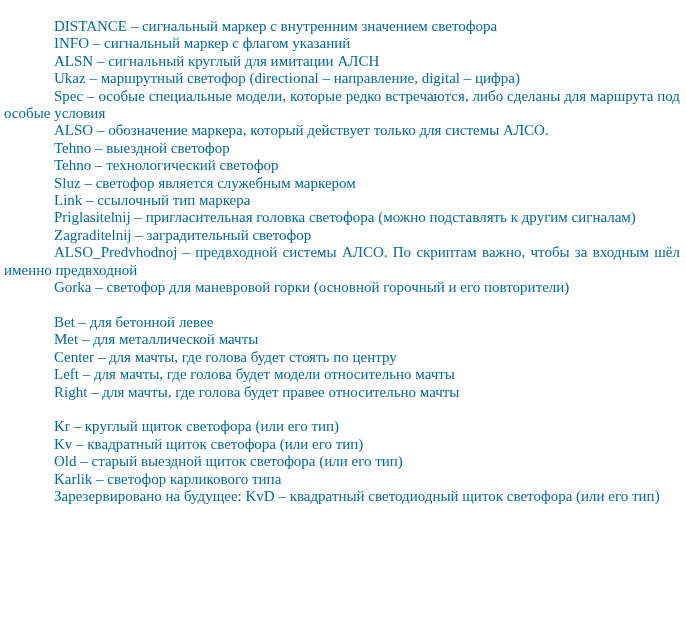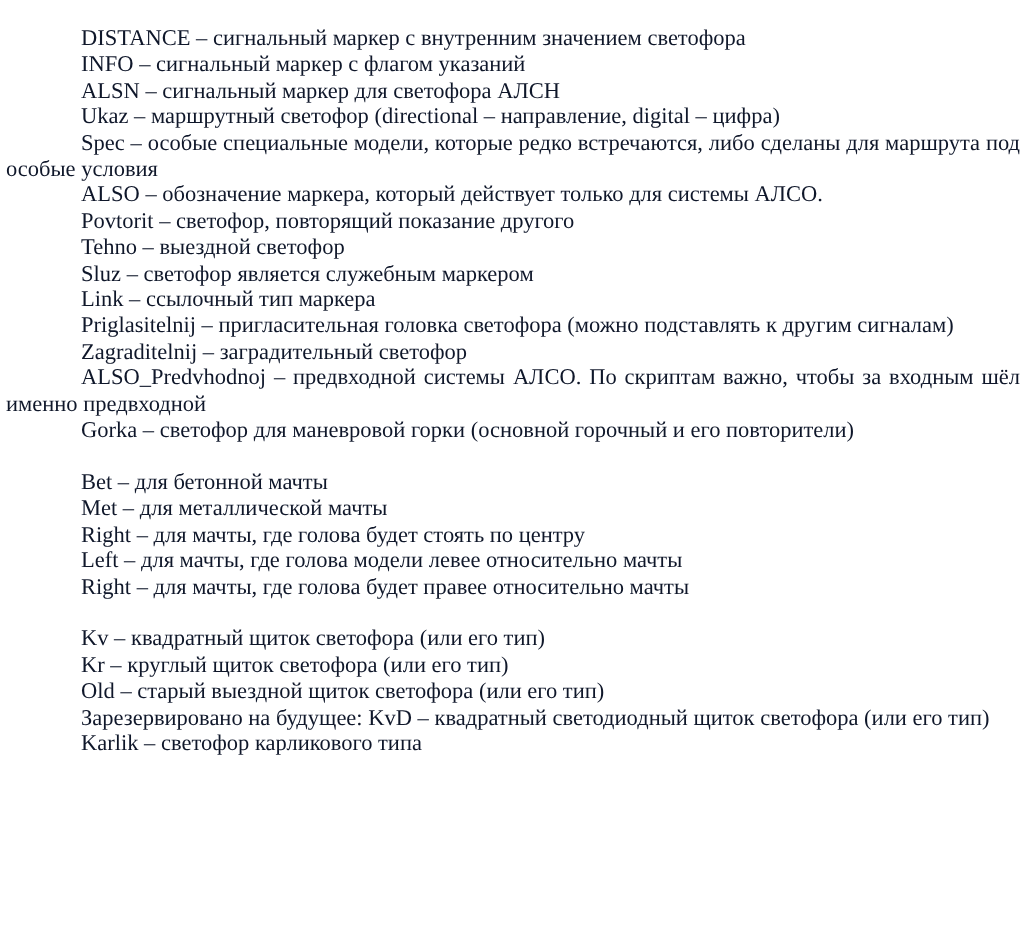--- a/index.html
+++ b/index.html
@@ -30,40 +30,40 @@
     white-space: normal;
   }
   .para.blank {
     text-indent: 0;
     min-height: 17.4px;
   }
 </style>
 </head>
 <body style="background: rgb(255, 255, 255);">
 
-<div class="doc-page" style="color: #0f172a;">
+<div class="doc-page" style="color: #0369a1;">
     <p class="para">DISTANCE – сигнальный маркер с внутренним значением светофора</p>
     <p class="para">INFO – сигнальный маркер с флагом указаний</p>
-    <p class="para">ALSN – сигнальный маркер для светофора АЛСН</p>
+    <p class="para">ALSN – сигнальный круглый для имитации АЛСН</p>
     <p class="para">Ukaz – маршрутный светофор (directional – направление, digital – цифра)</p>
     <p class="para">Spec – особые специальные модели, которые редко встречаются, либо сделаны для маршрута под особые условия</p>
     <p class="para">ALSO – обозначение маркера, который действует только для системы АЛСО.</p>
-    <p class="para">Povtorit – светофор, повторящий показание другого</p>
     <p class="para">Tehno – выездной светофор</p>
+    <p class="para">Tehno – технологический светофор</p>
     <p class="para">Sluz – светофор является служебным маркером</p>
     <p class="para">Link – ссылочный тип маркера</p>
     <p class="para">Priglasitelnij – пригласительная головка светофора (можно подставлять к другим сигналам)</p>
     <p class="para">Zagraditelnij – заградительный светофор</p>
     <p class="para">ALSO_Predvhodnoj – предвходной системы АЛСО. По скриптам важно, чтобы за входным шёл именно предвходной</p>
     <p class="para">Gorka – светофор для маневровой горки (основной горочный и его повторители)</p>
     <p class="para blank"></p>
-    <p class="para">Bet – для бетонной мачты</p>
+    <p class="para">Bet – для бетонной левее</p>
     <p class="para">Met – для металлической мачты</p>
-    <p class="para">Right – для мачты, где голова будет стоять по центру</p>
-    <p class="para">Left – для мачты, где голова модели левее относительно мачты</p>
+    <p class="para">Center – для мачты, где голова будет стоять по центру</p>
+    <p class="para">Left – для мачты, где голова будет модели относительно мачты</p>
     <p class="para">Right – для мачты, где голова будет правее относительно мачты</p>
     <p class="para blank"></p>
+    <p class="para">Kr – круглый щиток светофора (или его тип)</p>
     <p class="para">Kv – квадратный щиток светофора (или его тип)</p>
-    <p class="para">Kr – круглый щиток светофора (или его тип)</p>
     <p class="para">Old – старый выездной щиток светофора (или его тип)</p>
+    <p class="para">Karlik – светофор карликового типа</p>
     <p class="para">Зарезервировано на будущее: KvD – квадратный светодиодный щиток светофора (или его тип)</p>
-    <p class="para">Karlik – светофор карликового типа</p>
   </div>
 
 </body></html>

